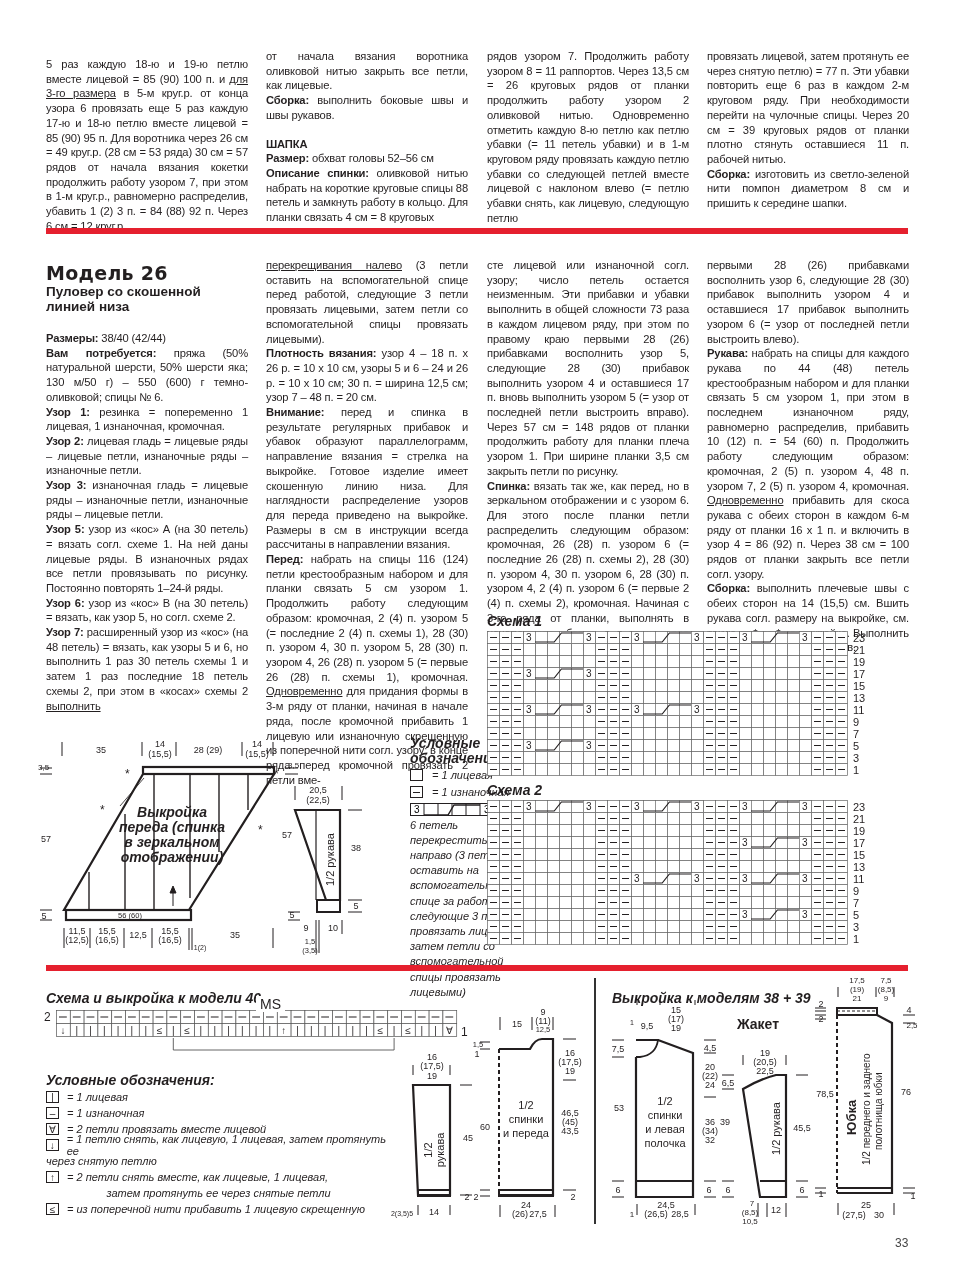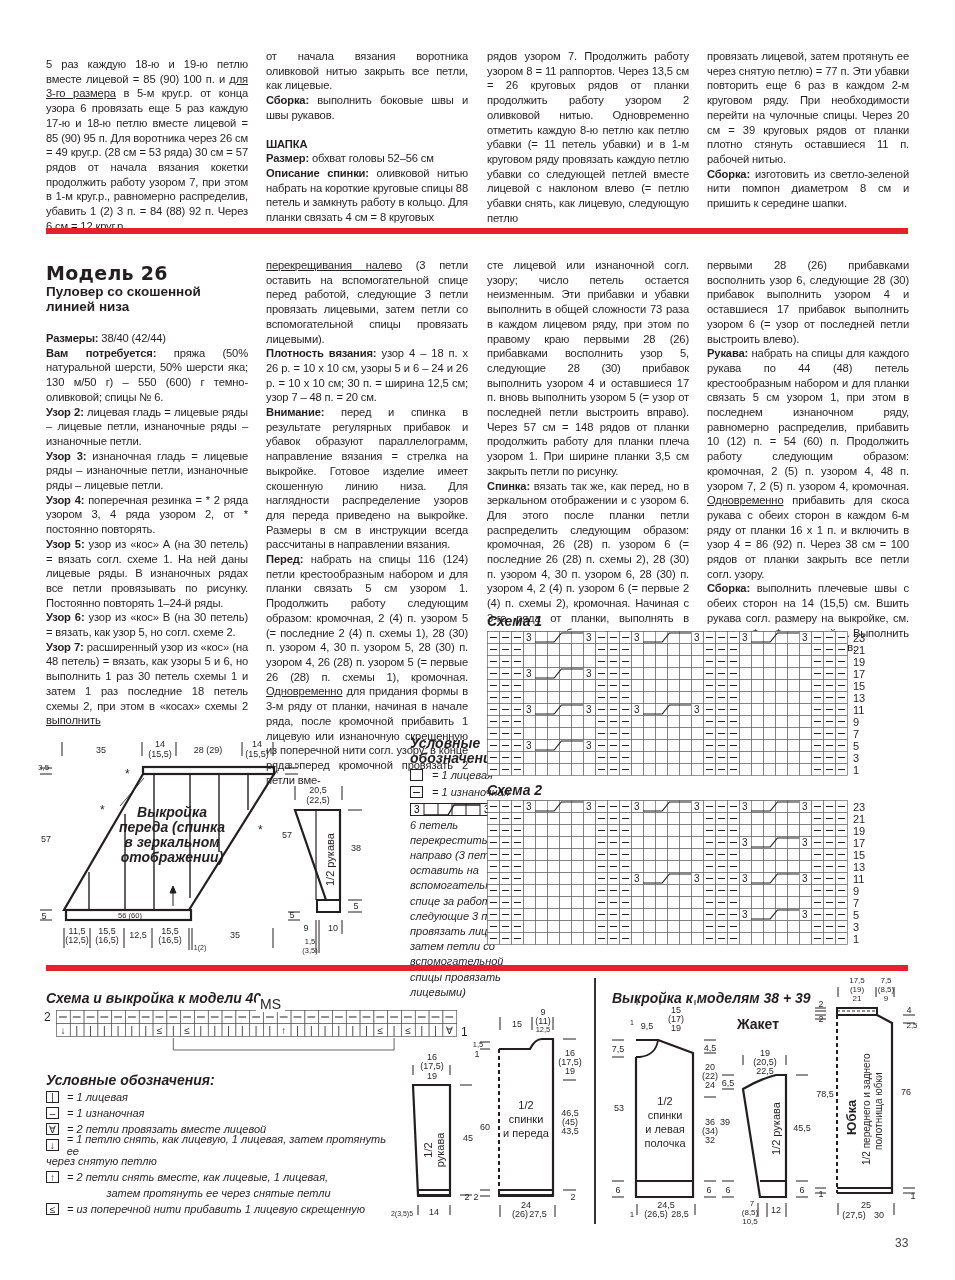--- a/index.html
+++ b/index.html
@@ -41,23 +41,23 @@
 </div>
 
 <div class="rule" style="left:46px; top:228px; width:862px;"></div>
 
 <div class="title26">Модель 26</div>
 <div class="subtitle26">Пуловер со скошенной линией низа</div>
 
 <div class="col" style="left:46px; top:331px; width:202px;">
   <p><span class="b">Размеры:</span><span> 38/40 (42/44)</span></p>
   <p><span class="b">Вам потребуется:</span><span> пряжа (50% натуральной шерсти, 50% шерсти яка; 130 м/50 г) – 550 (600) г темно-оливковой; спицы № 6.</span></p>
+  <p><span class="b">Узор 1:</span><span> резинка = попеременно 1 лицевая, 1 изнаночная, кромочная.</span></p>
   <p><span class="b">Узор 2:</span><span> лицевая гладь = лицевые ряды – лицевые петли, изнаночные ряды – изнаночные петли.</span></p>
   <p><span class="b">Узор 3:</span><span> изнаночная гладь = лицевые ряды – изнаночные петли, изнаночные ряды – лицевые петли.</span></p>
-  <p><span class="b">Узор 4:</span><span> поперечная резинка = * 2 ряда узором 3, 4 ряда узором 2, от * постоянно повторять.</span></p>
   <p><span class="b">Узор 5:</span><span> узор из «кос» А (на 30 петель) = вязать согл. схеме 1. На ней даны лицевые ряды. В изнаночных рядах все петли провязывать по рисунку. Постоянно повторять 1–24-й ряды.</span></p>
   <p><span class="b">Узор 6:</span><span> узор из «кос» В (на 30 петель) = вязать, как узор 5, но согл. схеме 2.</span></p>
   <p><span class="b">Узор 7:</span><span> расширенный узор из «кос» (на 48 петель) = вязать, как узоры 5 и 6, но выполнить 1 раз 30 петель схемы 1 и затем 1 раз последние 18 петель схемы 2, при этом в «косах» схемы 2 </span><span class="u">выполнить</span></p>
 </div>
 
 <div class="col" style="left:266px; top:258px; width:202px;">
   <p><span class="u">перекрещивания налево</span><span> (3 петли оставить на вспомогательной спице перед работой, следующие 3 петли провязать лицевыми, затем петли со вспомогательной спицы провязать лицевыми).</span></p>
   <p><span class="b">Плотность вязания:</span><span> узор 4 – 18 п. х 26 р. = 10 х 10 см, узоры 5 и 6 – 24 и 26 р. = 10 х 10 см; 30 п. = ширина 12,5 см; узор 7 – 48 п. = 20 см.</span></p>
   <p><span class="b">Внимание:</span><span> перед и спинка в результате регулярных прибавок и убавок образуют параллелограмм, направление вязания = стрелка на выкройке. Готовое изделие имеет скошенную линию низа. Для наглядности распределение узоров для переда приведено на выкройке. Размеры в см в инструкции всегда рассчитаны в направлении вязания.</span></p>
   <p><span class="b">Перед:</span><span> набрать на спицы 116 (124) петли крестообразным набором и для планки связать 5 см узором 1. Продолжить работу следующим образом: кромочная, 2 (4) п. узором 5 (= последние 2 (4) п. схемы 1), 28 (30) п. узором 4, 30 п. узором 5, 28 (30) п. узором 4, 26 (28) п. узором 5 (= первые 26 (28) п. схемы 1), кромочная. </span><span class="u">Одновременно</span><span> для придания формы в 3-м ряду от планки, начиная в начале ряда, после кромочной прибавить 1 лицевую или изнаночную скрещенную из поперечной нити согл. узору; в конце ряда перед кромочной провязать 2 петли вме-</span></p>

